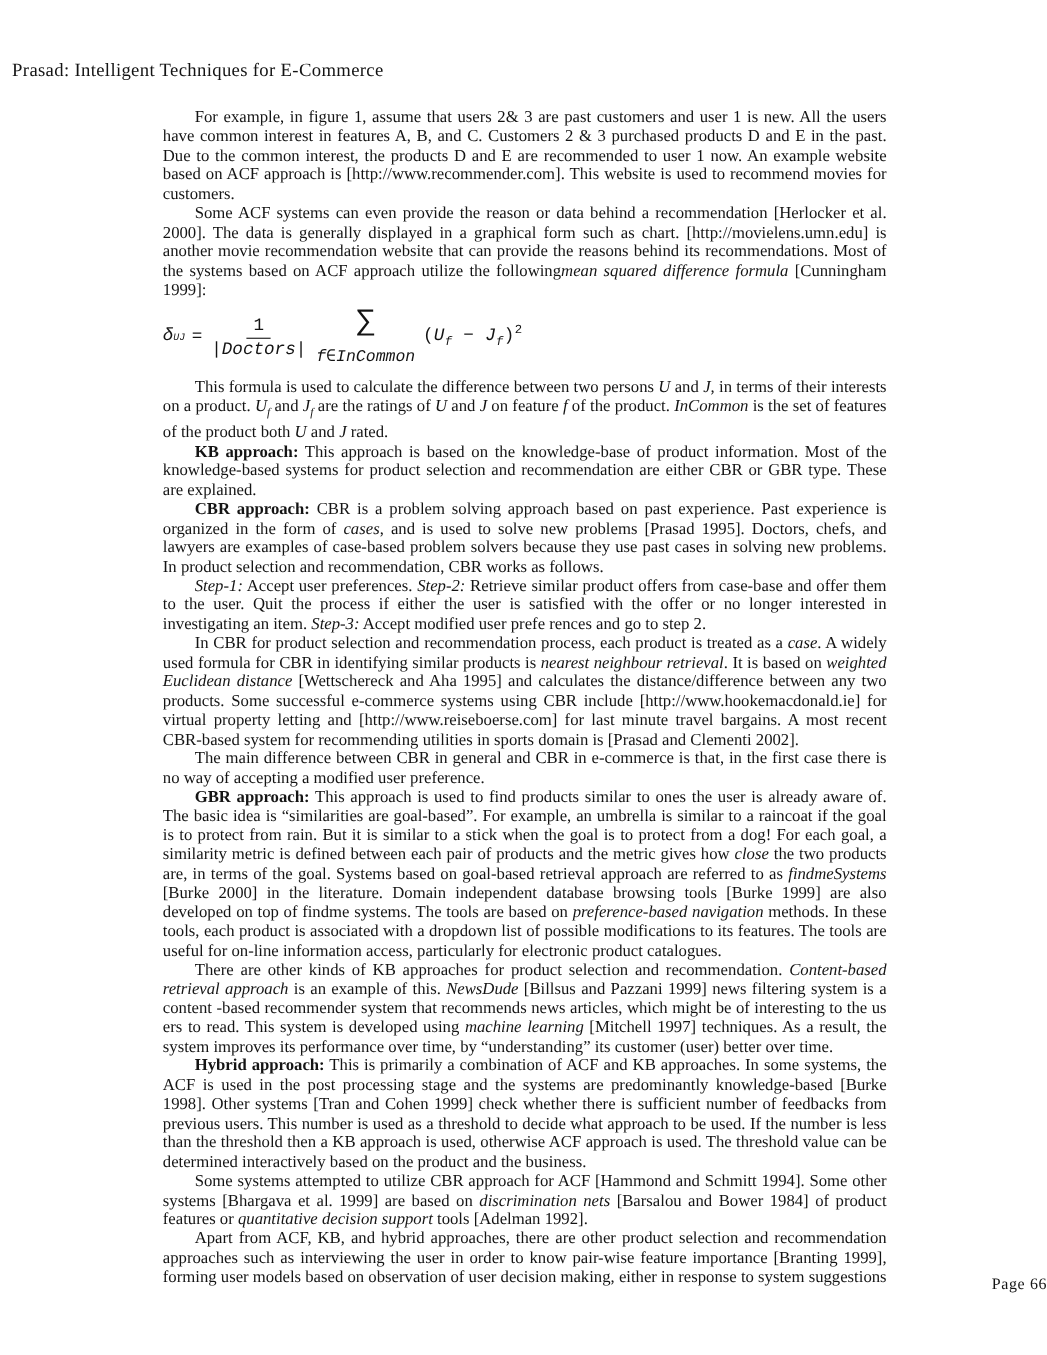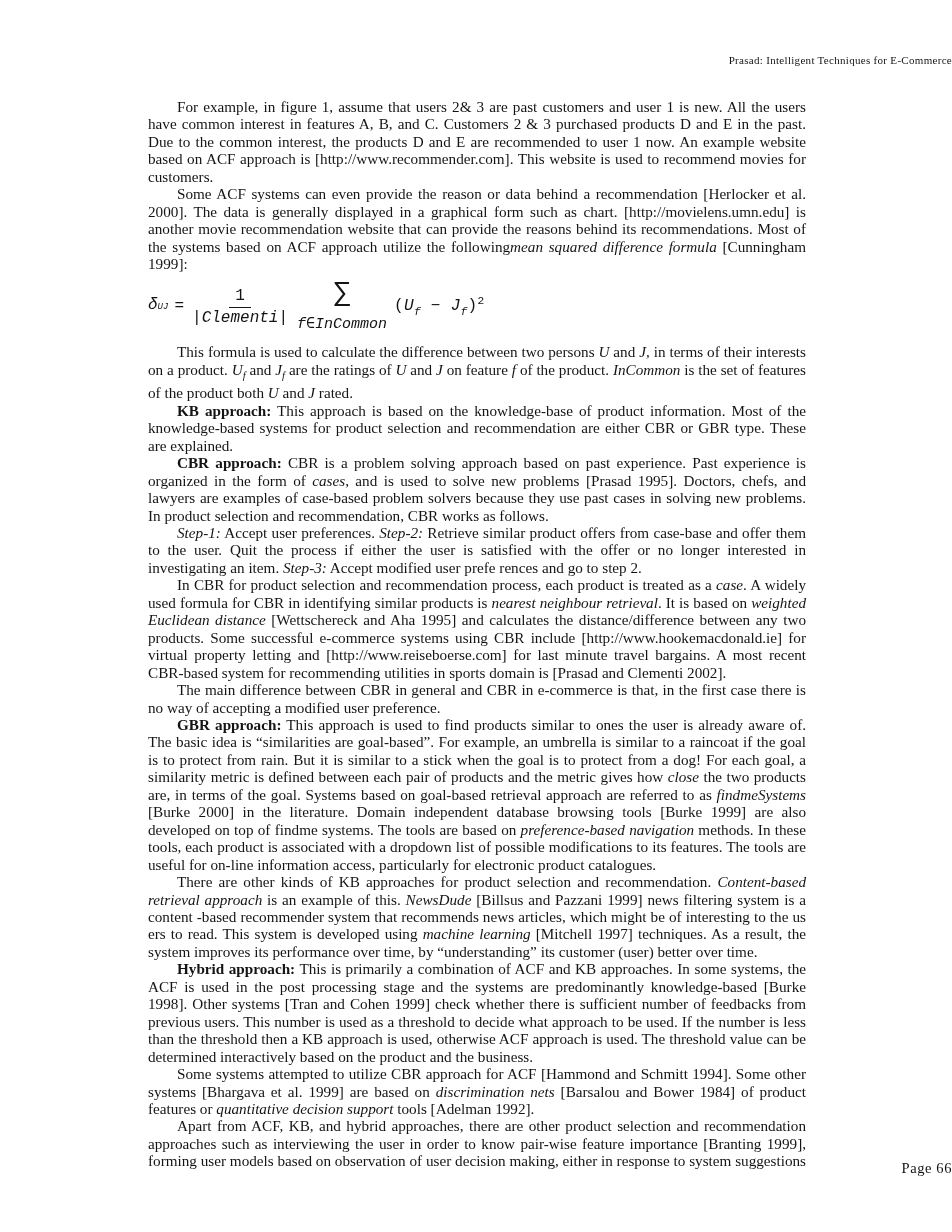--- a/index.html
+++ b/index.html
@@ -8,22 +8,22 @@
     width:952px;
     height:1232px;
     background:#ffffff;
     font-family:"Liberation Serif","DejaVu Serif",serif;
     color:#141414;
     overflow:hidden;
   }
   .header{
     position:absolute;
     top:54px; left:11px; right:0;
-    text-align:right;
-    font-size:11px;
+    text-align:left;
+    font-size:17px;
     letter-spacing:0.3px;
   }
   .content{
     position:absolute;
     top:98px;
     left:148px;
     width:658px;
     font-size:15.2px;
     line-height:17.45px;
     text-align:justify;
@@ -96,21 +96,21 @@
   <div class="content">
     <p><span class="run-n">For example, in figure 1, assume that users 2&amp; 3 are past customers and user 1 is new. All the users have common interest in features A, B, and C. Customers 2 &amp; 3 purchased products D and E in the past. Due to the common interest, the products D and E are recommended to user 1 now.  An example website based on ACF approach is [http://www.recommender.com]. This website is used to recommend movies for customers.</span></p>
     <p><span class="run-n">Some ACF systems can even provide the reason or data behind a recommendation [Herlocker et al. 2000]. The data is generally displayed in a graphical form such as chart. [http://movielens.umn.edu] is another movie recommendation website that can provide the reasons behind its recommendations. Most of the systems based on ACF approach utilize the following</span><span class="run-i">mean squared difference formula</span><span class="run-n"> [Cunningham 1999]:</span></p>
 
     <div class="formula">
       <span class="f-row">
         <span class="f-delta"><i>δ</i><span class="f-dsub">UJ</span></span>
         <span class="f-eq">=</span>
         <span class="frac">
           <span class="num">1</span>
-          <span class="den">|Clementi|</span>
+          <span class="den">|Doctors|</span>
         </span>
         <span class="sum">
           <span class="sigma">∑</span>
           <span class="sum-sub">f∈InCommon</span>
         </span>
         <span class="expr"><span class="run-n">(</span><span class="run-i">U</span><span class="run-isub">f</span><span class="run-n"> − </span><span class="run-i">J</span><span class="run-isub">f</span><span class="run-n">)</span><span class="run-sup">2</span></span>
       </span>
     </div>
 
     <p><span class="run-n">This formula is used to calculate the difference between two persons </span><span class="run-i">U</span><span class="run-n"> and </span><span class="run-i">J,</span><span class="run-n"> in terms of their interests on a product. </span><span class="run-i">U</span><span class="run-isub">f</span><span class="run-n"> and </span><span class="run-i">J</span><span class="run-isub">f</span><span class="run-n"> are the ratings of </span><span class="run-i">U</span><span class="run-n"> and </span><span class="run-i">J</span><span class="run-n"> on feature </span><span class="run-i">f</span><span class="run-n"> of the product. </span><span class="run-i">InCommon</span><span class="run-n"> is the set of features of the product both </span><span class="run-i">U</span><span class="run-n"> and </span><span class="run-i">J</span><span class="run-n"> rated.</span></p>

